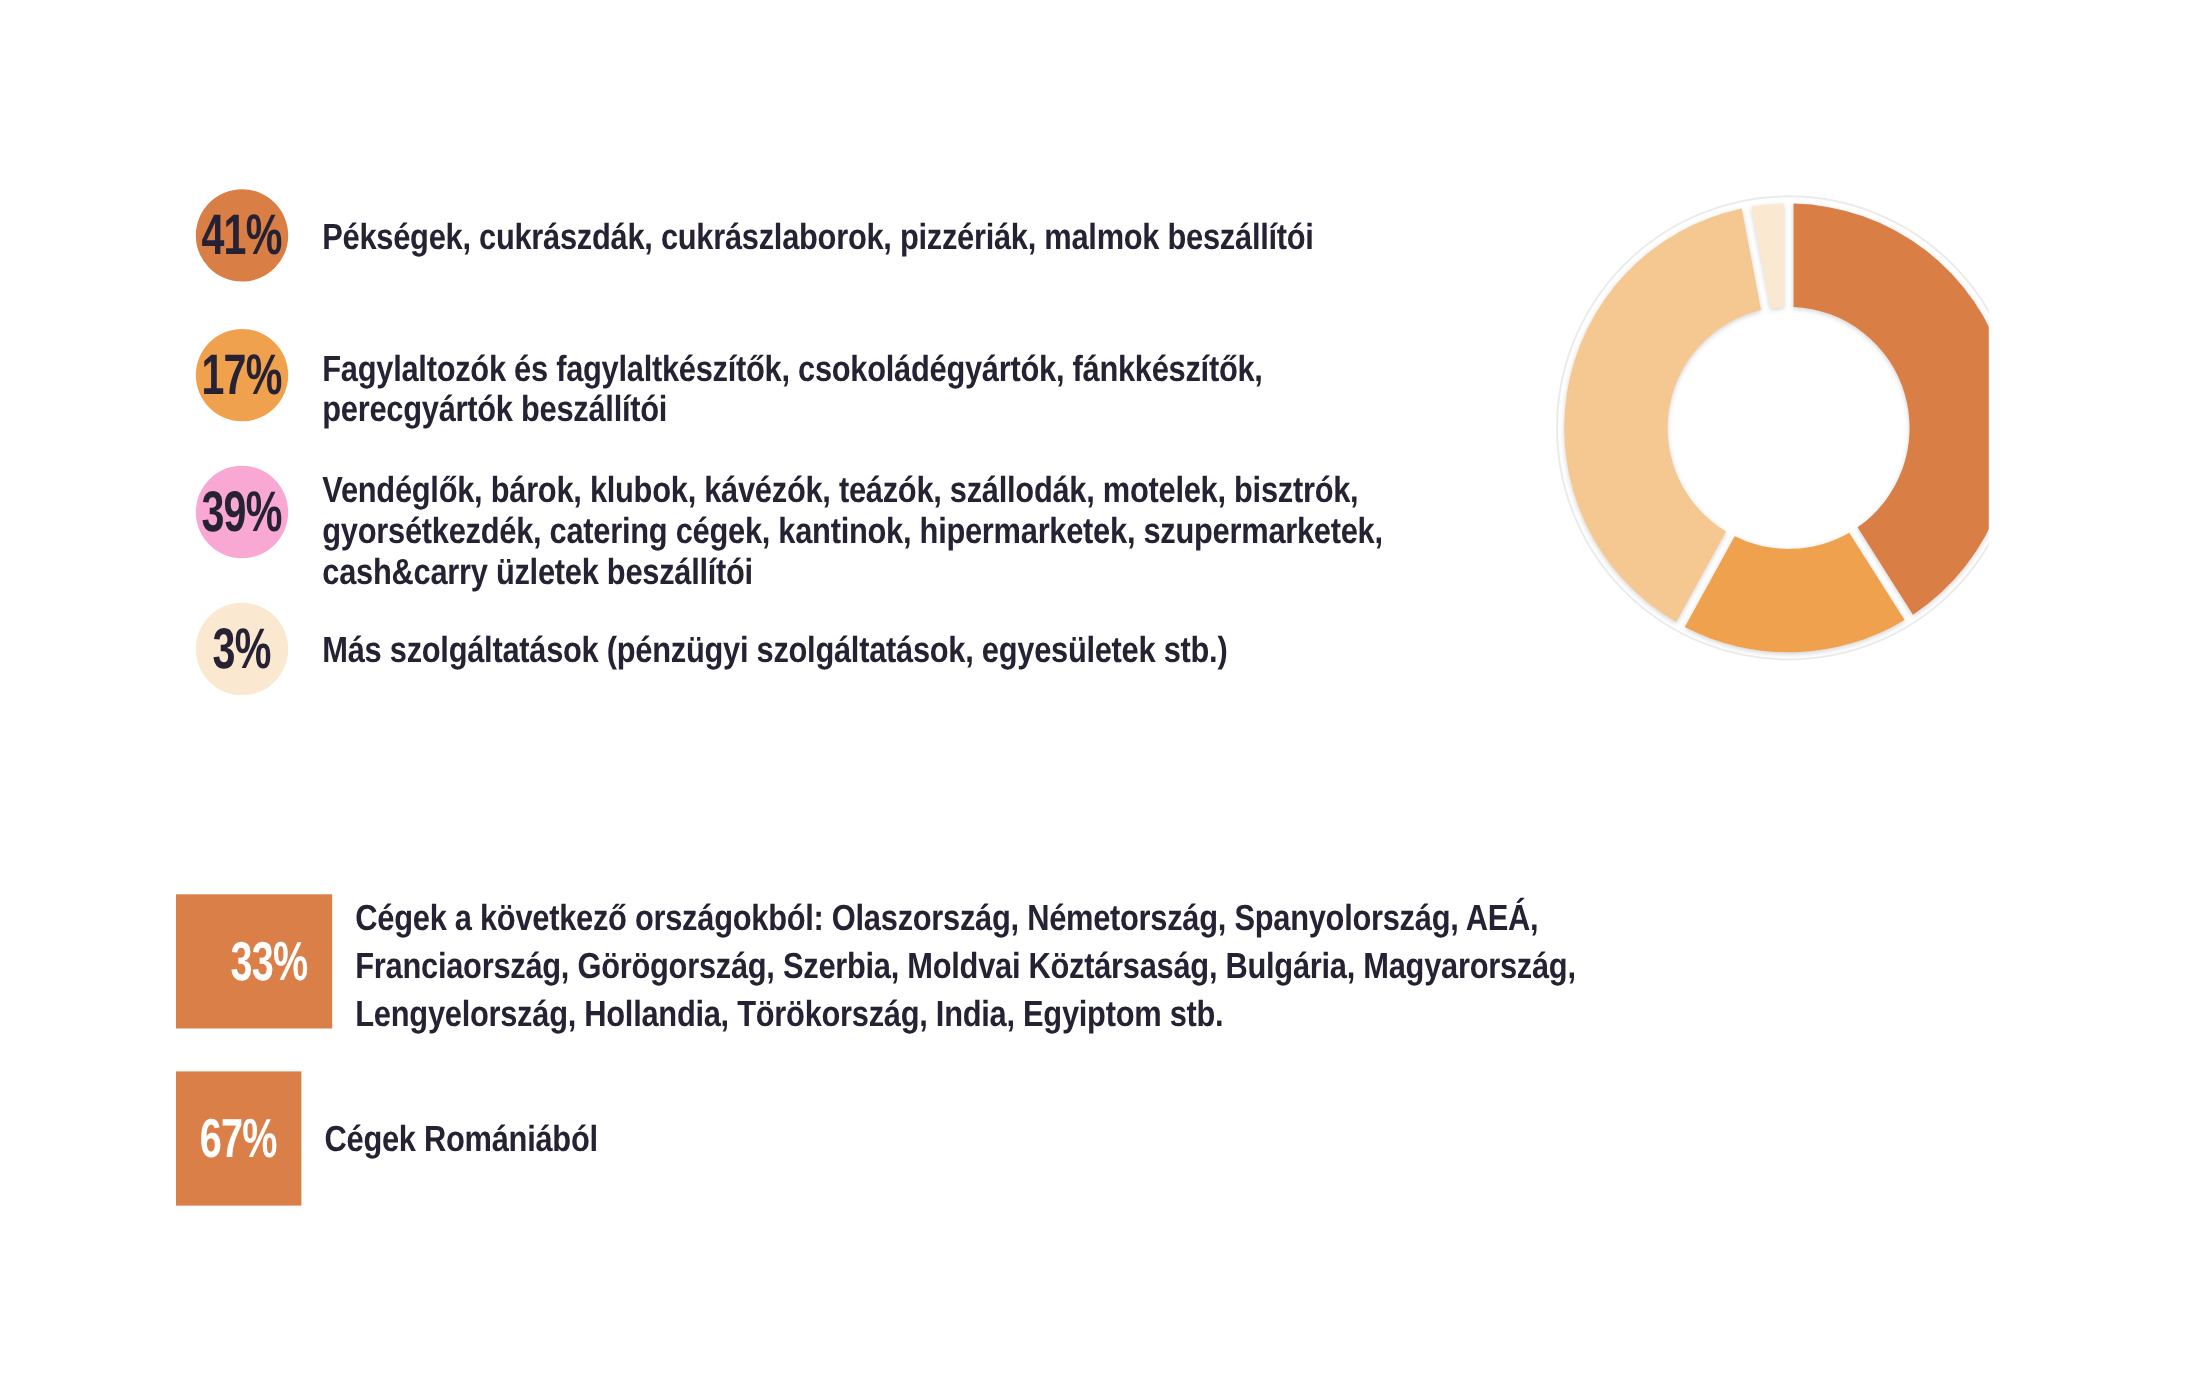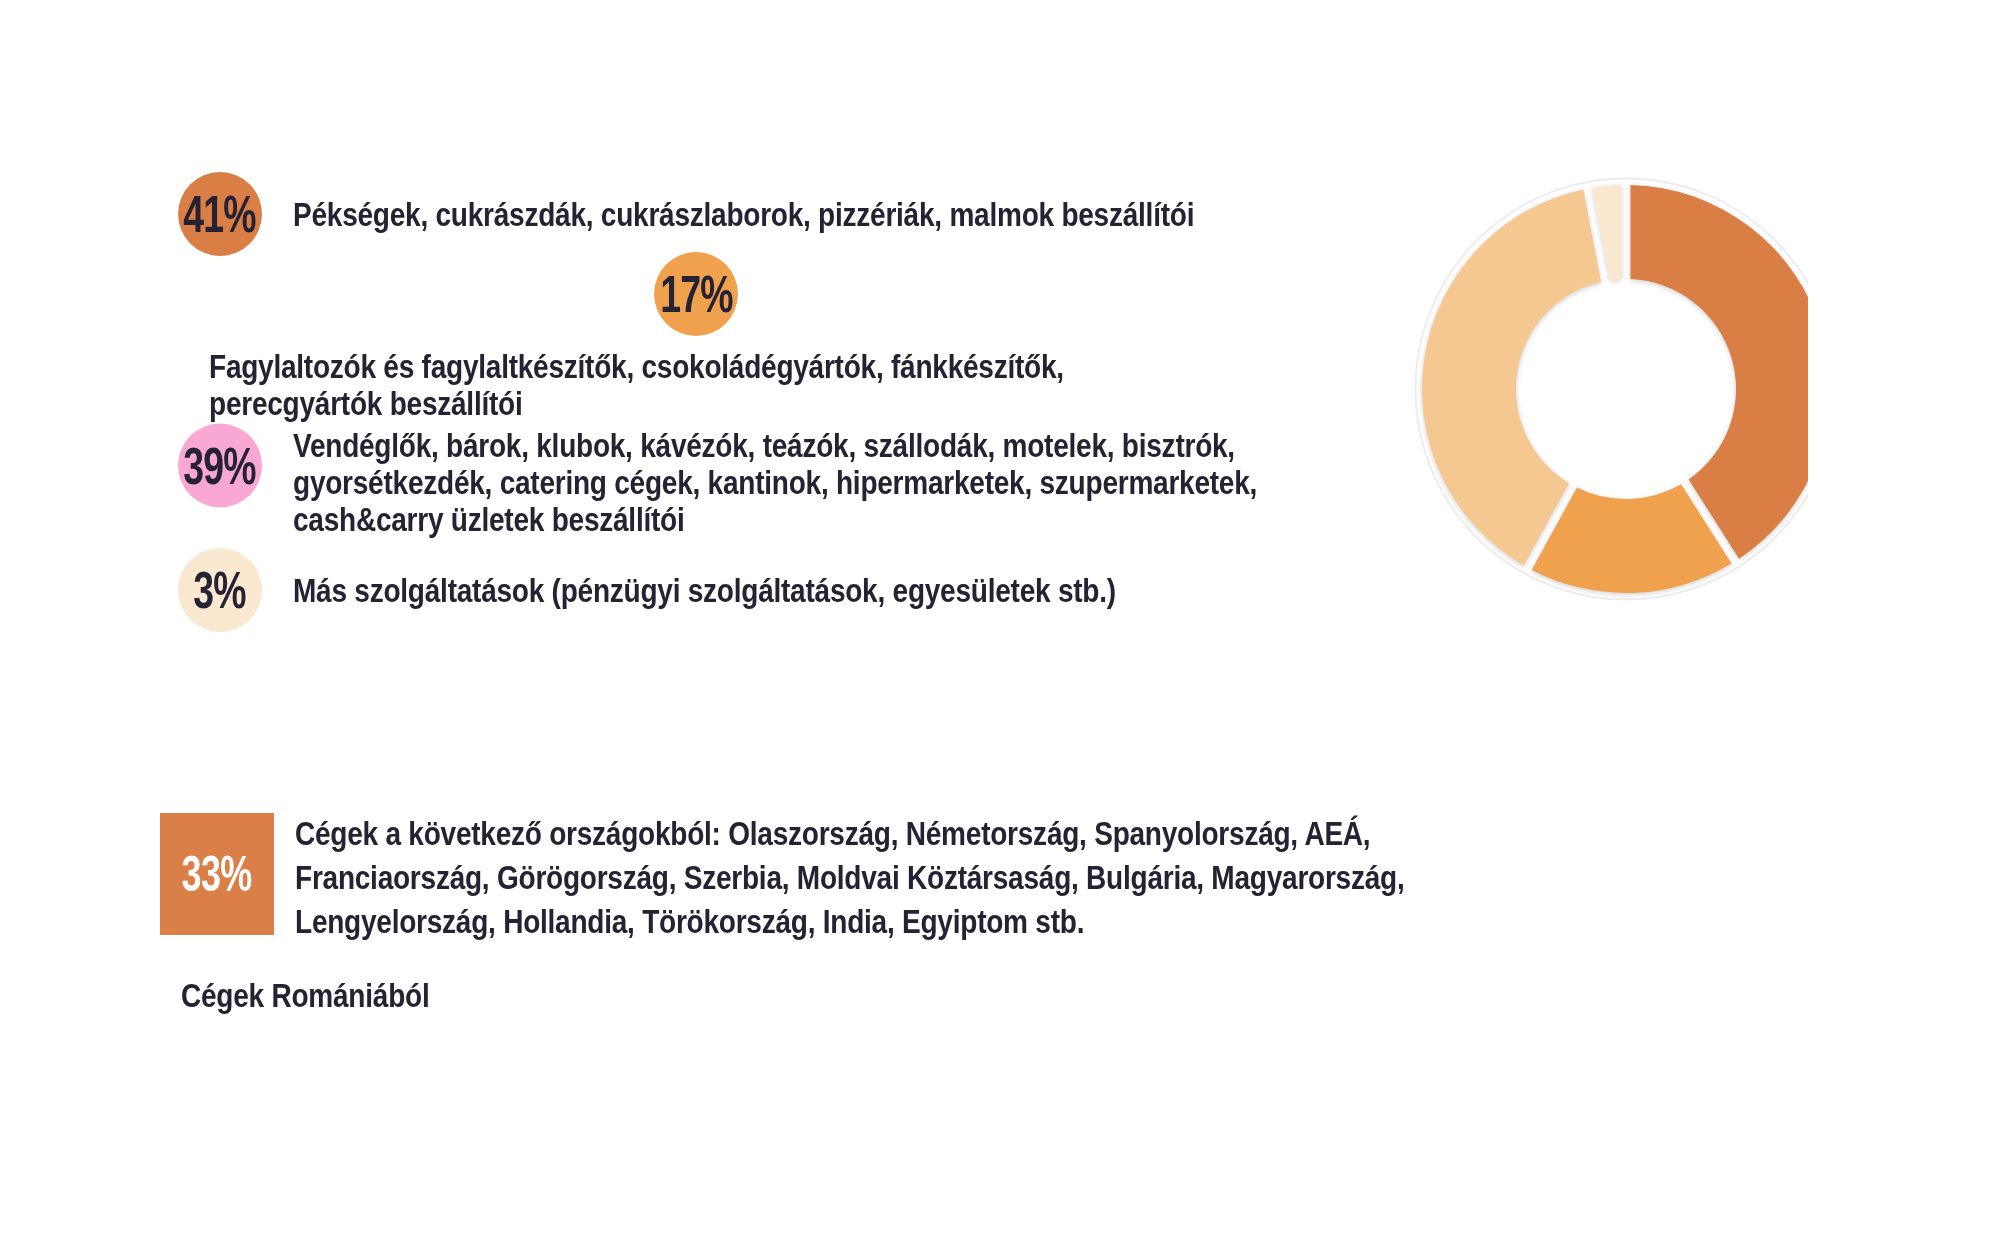--- a/index.html
+++ b/index.html
@@ -37,21 +37,21 @@
     margin-left:31px;
     font-size:33px;
     font-weight:700;
     line-height:37px;
     color:#262233;
     white-space:pre-line;
     transform:scaleX(.85);
     transform-origin:0 50%;
     letter-spacing:-0.3px;
   }
-  .r1{top:214px;} .r2{top:331px;flex-direction:column;} .r3{top:465px;} .r4{top:590px;}
+  .r1{top:214px;} .r2{top:341px;} .r3{top:465px;} .r4{top:590px;}
   .r2 .desc{transform:scaleX(.85) translateY(12px);}
   .r3 .desc{transform:scaleX(.85) translateY(17px);}
   
   .rowb{
     position:absolute;
     left:160px;
     display:flex;
     align-items:center;
   }
   .square{
@@ -107,29 +107,32 @@
         <span class="num">3%</span>
       </div>
       <div class="desc">Más szolgáltatások (pénzügyi szolgáltatások, egyesületek stb.)</div>
     </div>
 
   </section>
 
   <section>
 
     <div class="rowb b1">
-      <div class="square" style="background: rgb(219, 127, 72);">
+      <div class="square" style="background: rgb(219, 127, 72); padding-left: 28px;">
         <span class="num">33%</span>
       </div>
       <div class="desc">Cégek a következő országokból: Olaszország, Németország, Spanyolország, AEÁ,
 Franciaország, Görögország, Szerbia, Moldvai Köztársaság, Bulgária, Magyarország,
 Lengyelország, Hollandia, Törökország, India, Egyiptom stb.</div>
     </div>
 
     <div class="rowb b2">
+      <div class="square" style="background: rgb(219, 127, 72);">
+        <span class="num">67%</span>
+      </div>
       <div class="desc">Cégek Romániából</div>
     </div>
 
   </section>
 
   <svg class="donut" viewBox="0 0 440 440">
     <defs>
       <filter id="ds" x="-20%" y="-20%" width="140%" height="140%">
         <feDropShadow dx="0" dy="1.5" stdDeviation="2.5" flood-color="#8a8a8a" flood-opacity="0.4"></feDropShadow>
       </filter>

